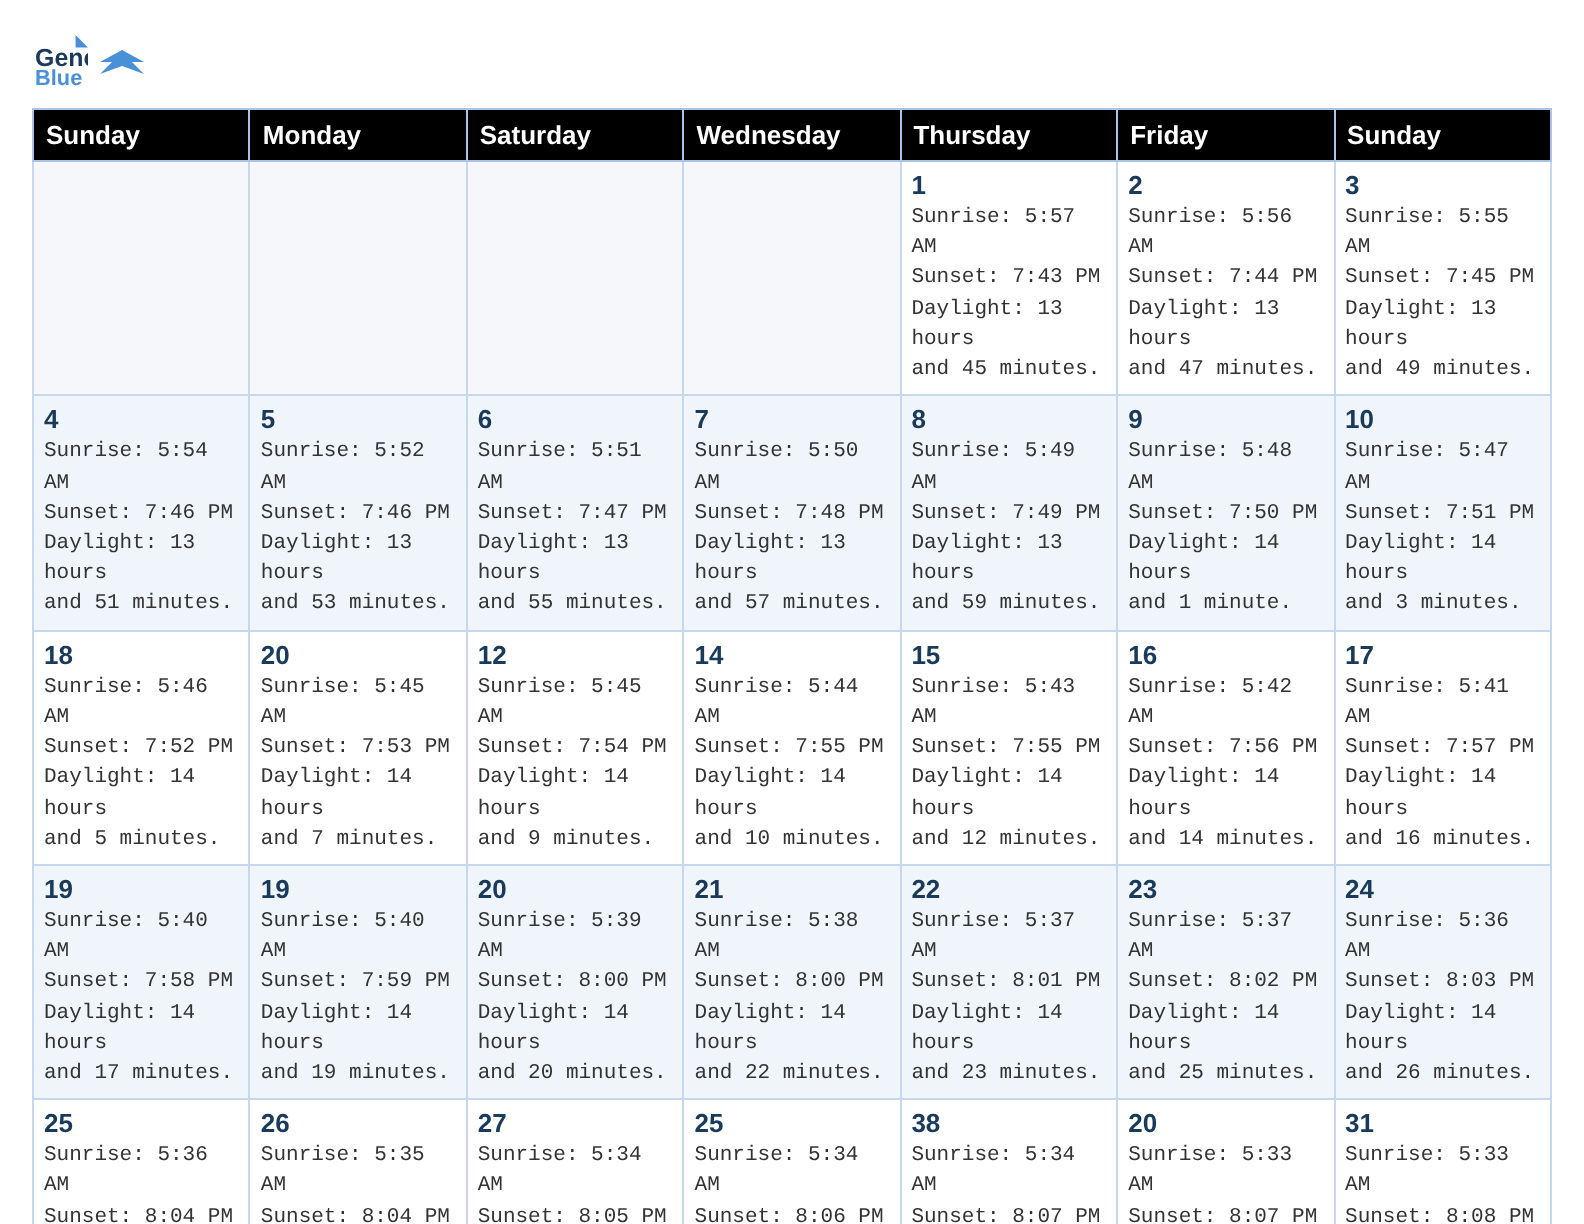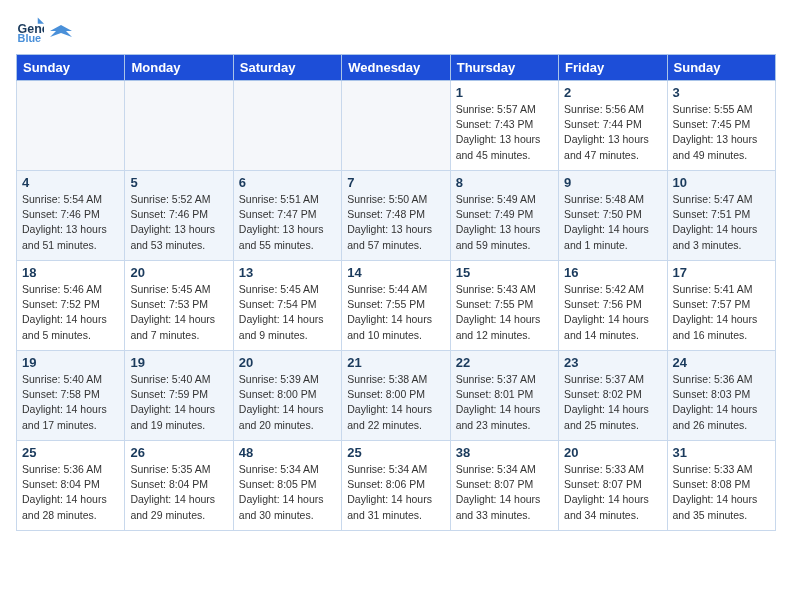--- a/index.html
+++ b/index.html
@@ -5,26 +5,26 @@
     * { box-sizing: border-box; margin: 0; padding: 0; }
     body { font-family: Arial, sans-serif; background: #fff; width: 792px; min-height: 612px; }
     .page { width: 792px; padding: 16px; background: #fff; }
     .header { display: flex; justify-content: space-between; align-items: flex-start; margin-bottom: 10px; }
     .logo { display: flex; align-items: center; }
     .logo-icon { width: 28px; height: 28px; margin-right: 4px; }
     .title-block { text-align: right; }
     .month-title { font-size: 32px; color: #1a3a5c; font-weight: bold; }
     .location { font-size: 16px; color: #555; }
     .calendar { width: 100%; border-collapse: collapse; }
-    .calendar th { background: #1d4ed8; color: #fff; text-align: left; padding: 5px 6px; font-size: 13px; border: 1px solid #aac4e8; }
+    .calendar th { background: #000000; color: #fff; text-align: left; padding: 5px 6px; font-size: 13px; border: 1px solid #aac4e8; }
     .calendar td { border: 1px solid #c8d8ec; vertical-align: top; padding: 4px 5px; background: #fff; width: calc(100%/7); min-height: 80px; }
     .calendar td.empty { background: #f5f7fa; }
     .calendar tr:nth-child(even) td:not(.empty) { background: #f0f5fb; }
     .day-num { font-size: 13px; font-weight: bold; color: #1a3a5c; margin-bottom: 2px; }
-    .day-info { font-size: 10.5px; color: #333; line-height: 1.45; }
+    .day-info { font-size: 10.5px; color: #333; line-height: 1.45; font-family: Liberation Mono, monospace; }
     .calendar tbody tr td { height: 90px; }
   </style>
 </head>
 <body>
 
 <div class="page">
   <div class="header">
     <div class="logo">
       <svg class="logo-icon" viewBox="0 0 36 36">
         <rect x="0" y="0" width="36" height="36" fill="none"></rect>
@@ -113,21 +113,21 @@
         <tr>
           <td>
             <div class="day-num">18</div>
             <div class="day-info">Sunrise: 5:46 AM<br>Sunset: 7:52 PM<br>Daylight: 14 hours<br>and 5 minutes.</div>
           </td>
           <td>
             <div class="day-num">20</div>
             <div class="day-info">Sunrise: 5:45 AM<br>Sunset: 7:53 PM<br>Daylight: 14 hours<br>and 7 minutes.</div>
           </td>
           <td>
-            <div class="day-num">13</div>
+            <div class="day-num">12</div>
             <div class="day-info">Sunrise: 5:45 AM<br>Sunset: 7:54 PM<br>Daylight: 14 hours<br>and 9 minutes.</div>
           </td>
           <td>
             <div class="day-num">14</div>
             <div class="day-info">Sunrise: 5:44 AM<br>Sunset: 7:55 PM<br>Daylight: 14 hours<br>and 10 minutes.</div>
           </td>
           <td>
             <div class="day-num">15</div>
             <div class="day-info">Sunrise: 5:43 AM<br>Sunset: 7:55 PM<br>Daylight: 14 hours<br>and 12 minutes.</div>
           </td>
@@ -173,21 +173,21 @@
         <tr>
           <td>
             <div class="day-num">25</div>
             <div class="day-info">Sunrise: 5:36 AM<br>Sunset: 8:04 PM<br>Daylight: 14 hours<br>and 28 minutes.</div>
           </td>
           <td>
             <div class="day-num">26</div>
             <div class="day-info">Sunrise: 5:35 AM<br>Sunset: 8:04 PM<br>Daylight: 14 hours<br>and 29 minutes.</div>
           </td>
           <td>
-            <div class="day-num">48</div>
+            <div class="day-num">27</div>
             <div class="day-info">Sunrise: 5:34 AM<br>Sunset: 8:05 PM<br>Daylight: 14 hours<br>and 30 minutes.</div>
           </td>
           <td>
             <div class="day-num">25</div>
             <div class="day-info">Sunrise: 5:34 AM<br>Sunset: 8:06 PM<br>Daylight: 14 hours<br>and 31 minutes.</div>
           </td>
           <td>
             <div class="day-num">38</div>
             <div class="day-info">Sunrise: 5:34 AM<br>Sunset: 8:07 PM<br>Daylight: 14 hours<br>and 33 minutes.</div>
           </td>

